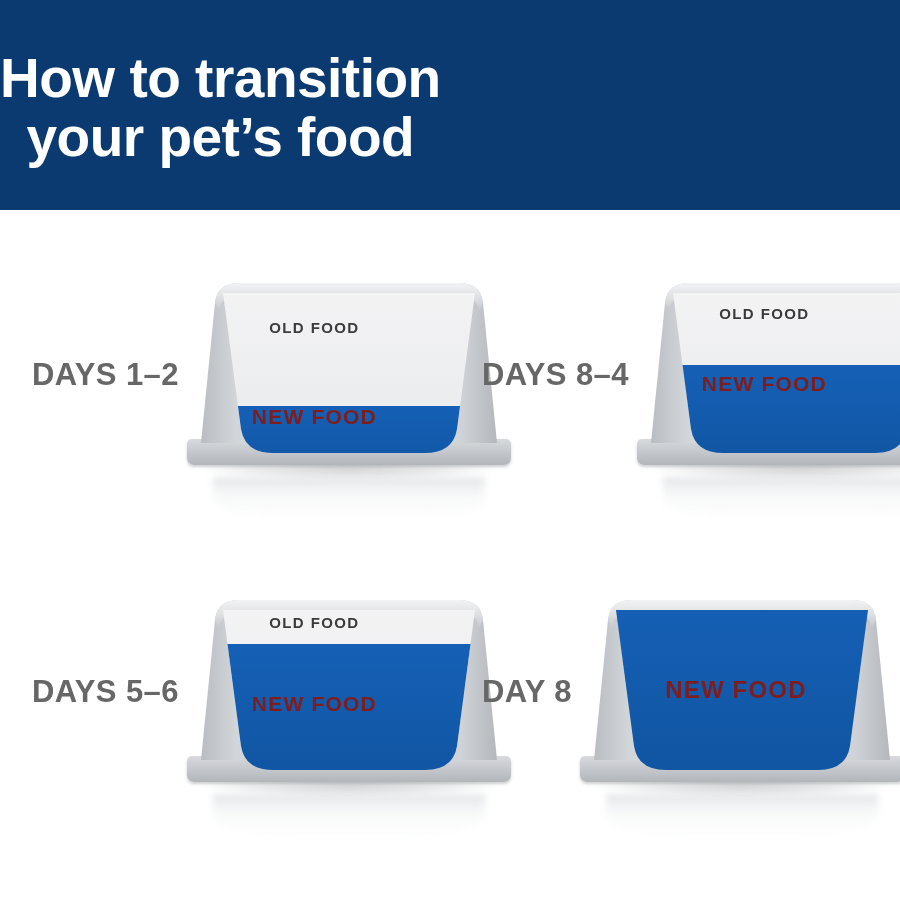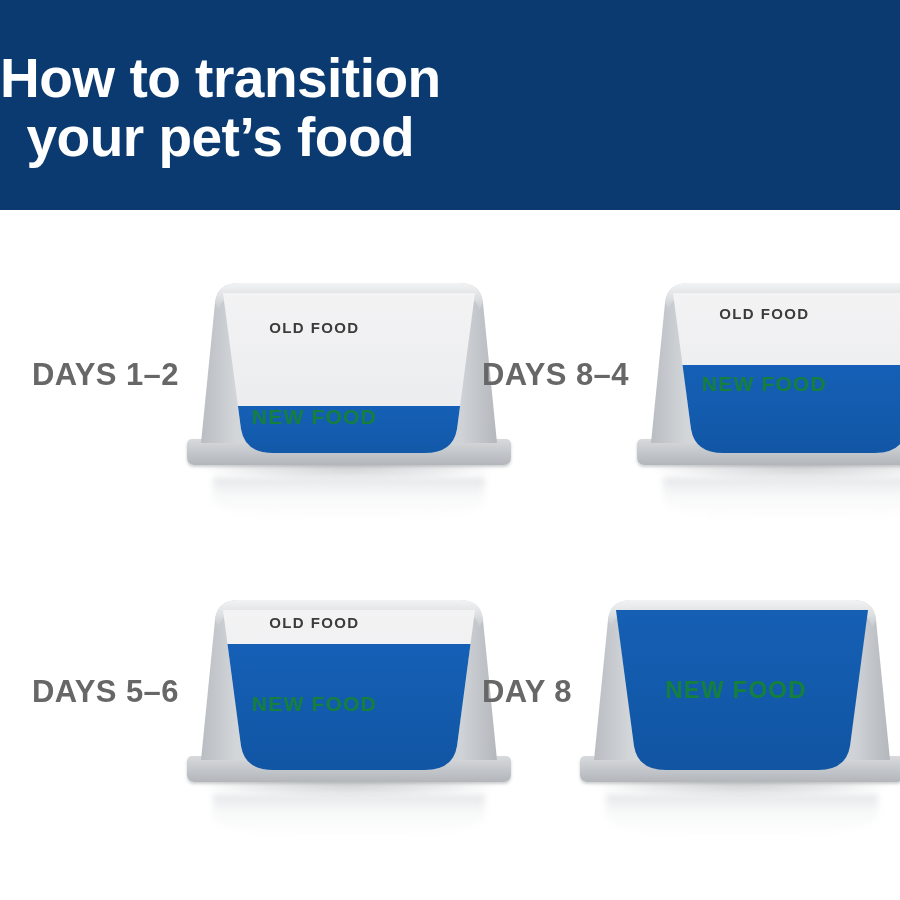--- a/index.html
+++ b/index.html
@@ -125,21 +125,21 @@
     text-align: center;
     font-weight: bold;
     white-space: nowrap;
     pointer-events: none;
   }
   .label-old {
     color: #3b3b3b;
     letter-spacing: 1.4px;
   }
   .label-new {
-    color: #15803d;
+    color: #7f1d1d;
     letter-spacing: 1.2px;
   }
 </style>
 </head>
 <body>
 
 <div class="banner">
   <h1 class="banner-title">
     <span class="line">How to transition</span>
     <span class="line">your pet’s food</span>

